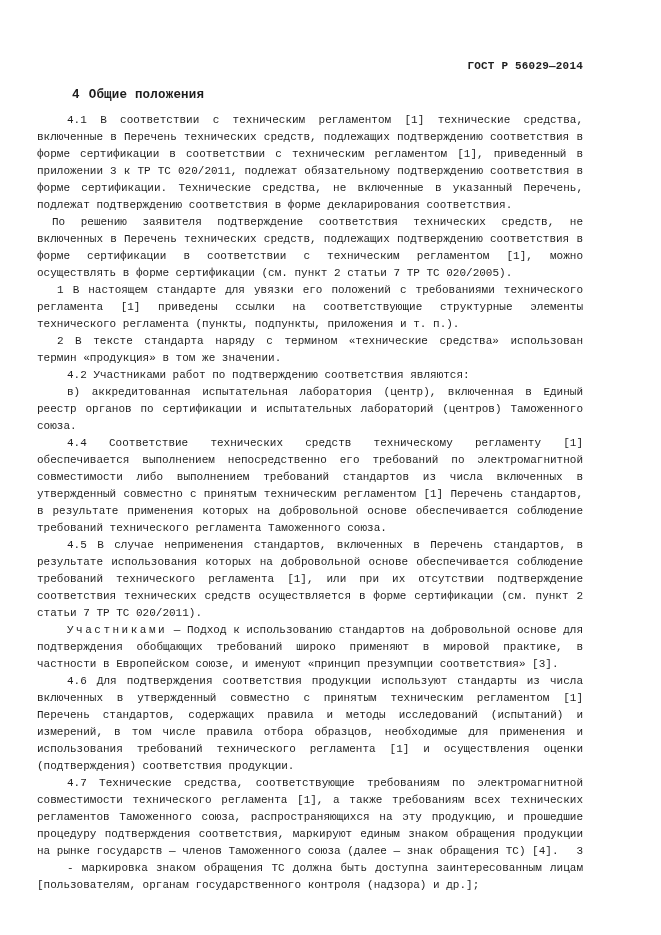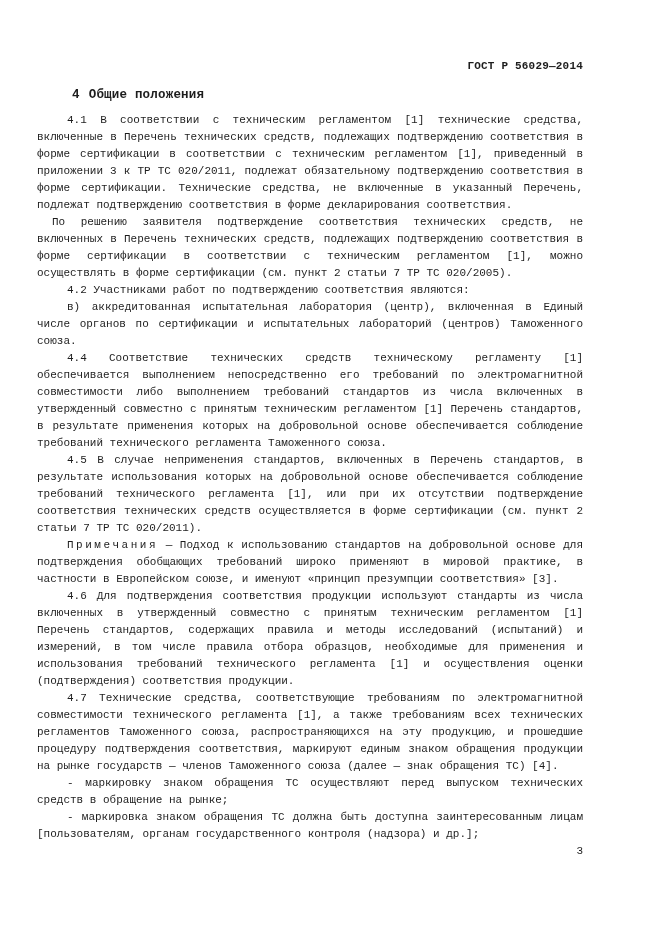--- a/index.html
+++ b/index.html
@@ -50,21 +50,21 @@
     margin-top: 6px;
     text-indent: 22px;
     letter-spacing: 2.5px;
     text-align: left;
   }
   .note {
     font-size: 9.5px;
     line-height: 13px;
     text-indent: 20px;
   }
-  .note + .para { margin-top: 8px; }
+  .note + .para { margin-top: 0; }
   .note-single {
     font-size: 9.5px;
     line-height: 13px;
     text-indent: 30px;
     margin: 6px 0 7px 0;
   }
   .spaced-label { letter-spacing: 2.5px; }
   .page-number {
     position: absolute;
     top: 845px;
@@ -81,27 +81,28 @@
 
   <div class="doc-header">ГОСТ Р 56029—2014</div>
 
   <div class="content">
     <h1 class="section-heading">
       <span class="num">4</span><span>Общие положения</span>
     </h1>
     <div>
         <p class="para">4.1  В соответствии с техническим регламентом [1] технические средства, включенные в Перечень технических средств, подлежащих подтверждению соответствия в форме сертификации в соответствии с техническим регламентом [1], приведенный в приложении 3 к ТР ТС 020/2011, подлежат обязательному подтверждению соответствия в форме сертификации. Технические средства, не включенные в указанный Перечень, подлежат подтверждению соответствия в форме декларирования соответствия.</p>
         <p class="para-sm">По решению заявителя подтверждение соответствия технических средств, не включенных в Перечень технических средств, подлежащих подтверждению соответствия в форме сертификации в соответствии с техническим регламентом [1], можно осуществлять в форме сертификации (см. пункт 2 статьи 7 ТР ТС 020/2005).</p>
+        <p class="note">1  В настоящем стандарте для увязки его положений с требованиями технического регламента [1] приведены ссылки на соответствующие структурные элементы технического регламента (пункты, подпункты, приложения и т. п.).</p>
+        <p class="note">2  В тексте стандарта наряду с термином «технические средства» использован термин «продукция» в том же значении.</p>
         <p class="para">4.2  Участниками работ по подтверждению соответствия являются:</p>
-        <p class="para">в)  аккредитованная испытательная лаборатория (центр), включенная в Единый числе органов по сертификации и испытательных лабораторий (центров) Таможенного союза.</p>
+        <p class="para">в)  аккредитованная испытательная лаборатория (центр), включенная в Единый реестр органов по сертификации и испытательных лабораторий (центров) Таможенного союза.</p>
         <p class="para">4.4  Соответствие технических средств техническому регламенту [1] обеспечивается выполнением непосредственно его требований по электромагнитной совместимости либо выполнением требований стандартов из числа включенных в утвержденный совместно с принятым техническим регламентом [1] Перечень стандартов, в результате применения которых на добровольной основе обеспечивается соблюдение требований технического регламента Таможенного союза.</p>
         <p class="para">4.5  В случае неприменения стандартов, включенных в Перечень стандартов, в результате использования которых на добровольной основе обеспечивается соблюдение требований технического регламента [1], или при их отсутствии подтверждение соответствия технических средств осуществляется в форме сертификации (см. пункт 2 статьи 7 ТР ТС 020/2011).</p>
-        <p class="note-single"><span class="spaced-label">Примечания</span> — Подход к использованию стандартов на добровольной основе для подтверждения обобщающих требований широко применяют в мировой практике, в частности в Европейском союзе, и именуют «принцип презумпции соответствия» [3].</p>
+        <p class="note-single"><span class="spaced-label">Участниками</span> — Подход к использованию стандартов на добровольной основе для подтверждения обобщающих требований широко применяют в мировой практике, в частности в Европейском союзе, и именуют «принцип презумпции соответствия» [3].</p>
         <p class="para">4.6  Для подтверждения соответствия продукции используют стандарты из числа включенных в утвержденный совместно с принятым техническим регламентом [1] Перечень стандартов, содержащих правила и методы исследований (испытаний) и измерений, в том числе правила отбора образцов, необходимые для применения и использования требований технического регламента [1] и осуществления оценки (подтверждения) соответствия продукции.</p>
         <p class="para">4.7  Технические средства, соответствующие требованиям по электромагнитной совместимости технического регламента [1], а также требованиям всех технических регламентов Таможенного союза, распространяющихся на эту продукцию, и прошедшие процедуру подтверждения соответствия, маркируют единым знаком обращения продукции на рынке государств — членов Таможенного союза (далее — знак обращения ТС) [4].</p>
-        <p class="para">- маркировку знаком обращения ТС осуществляют перед выпуском технических средств в обращение на рынке;</p>
         <p class="para">- маркировка знаком обращения ТС должна быть доступна заинтересованным лицам [пользователям, органам государственного контроля (надзора) и др.];</p>
       </div>
   </div>
 
   <div class="page-number">3</div>
 
 </div>
 
 </body></html>

